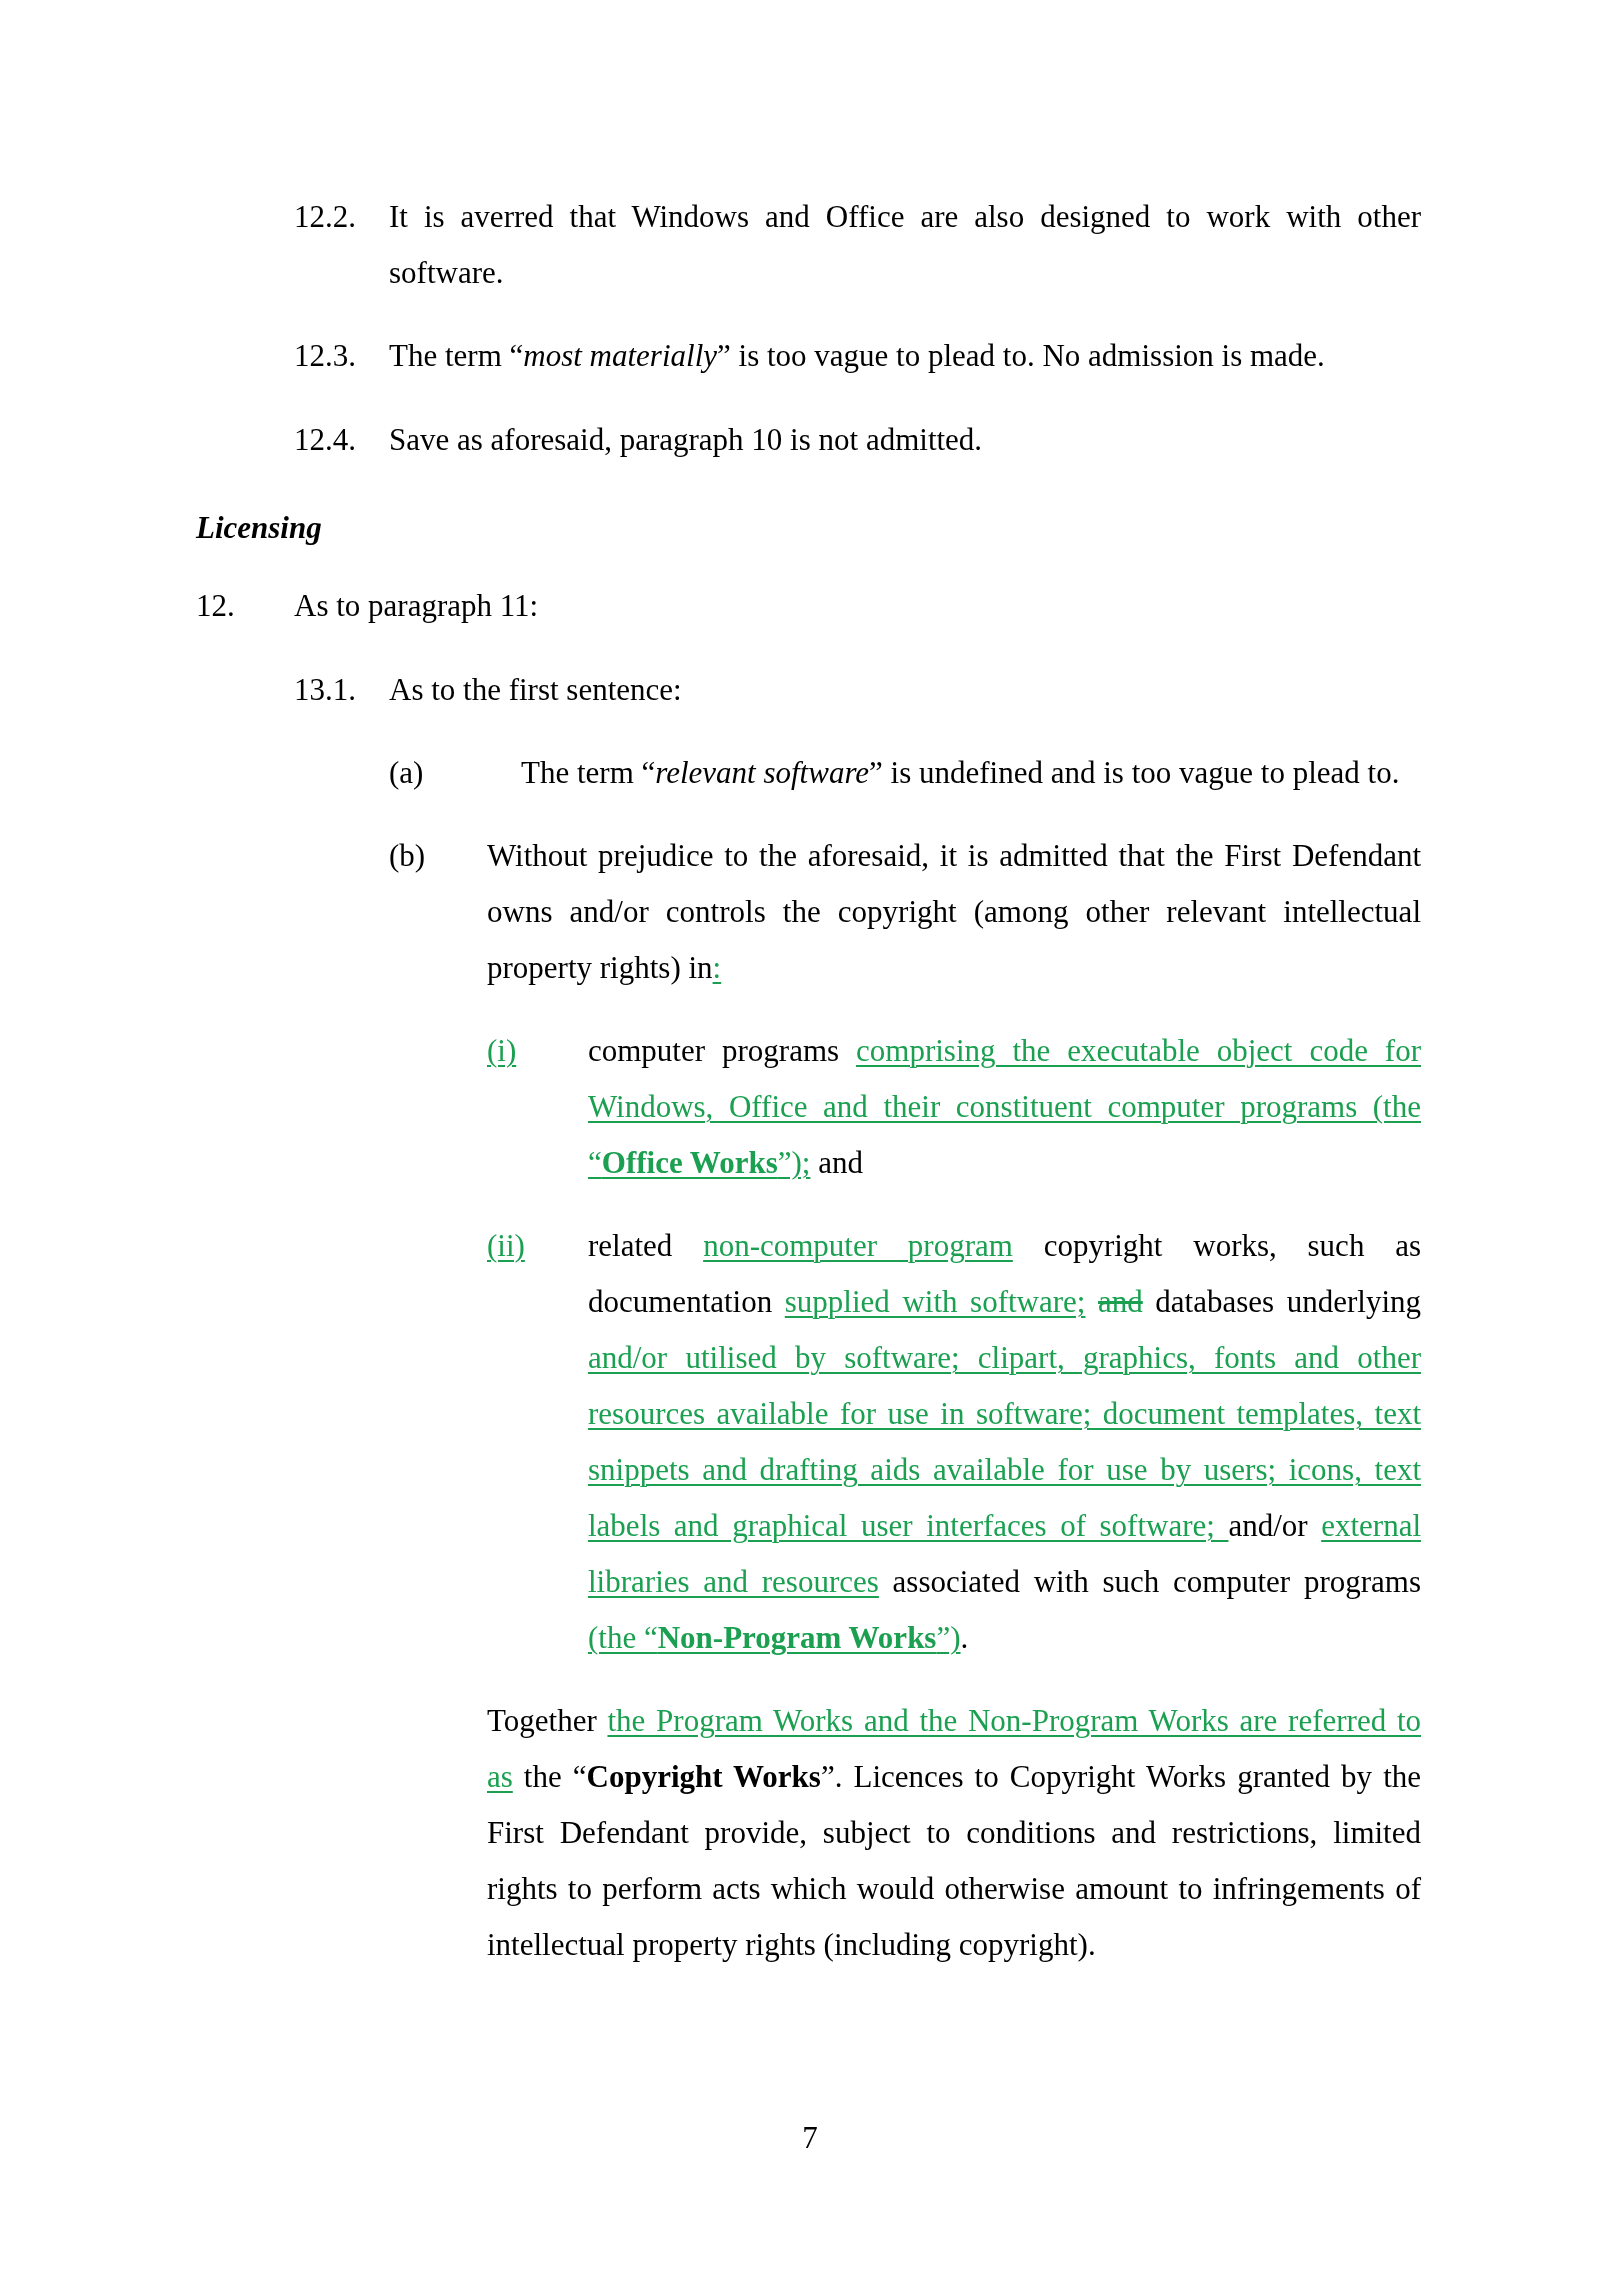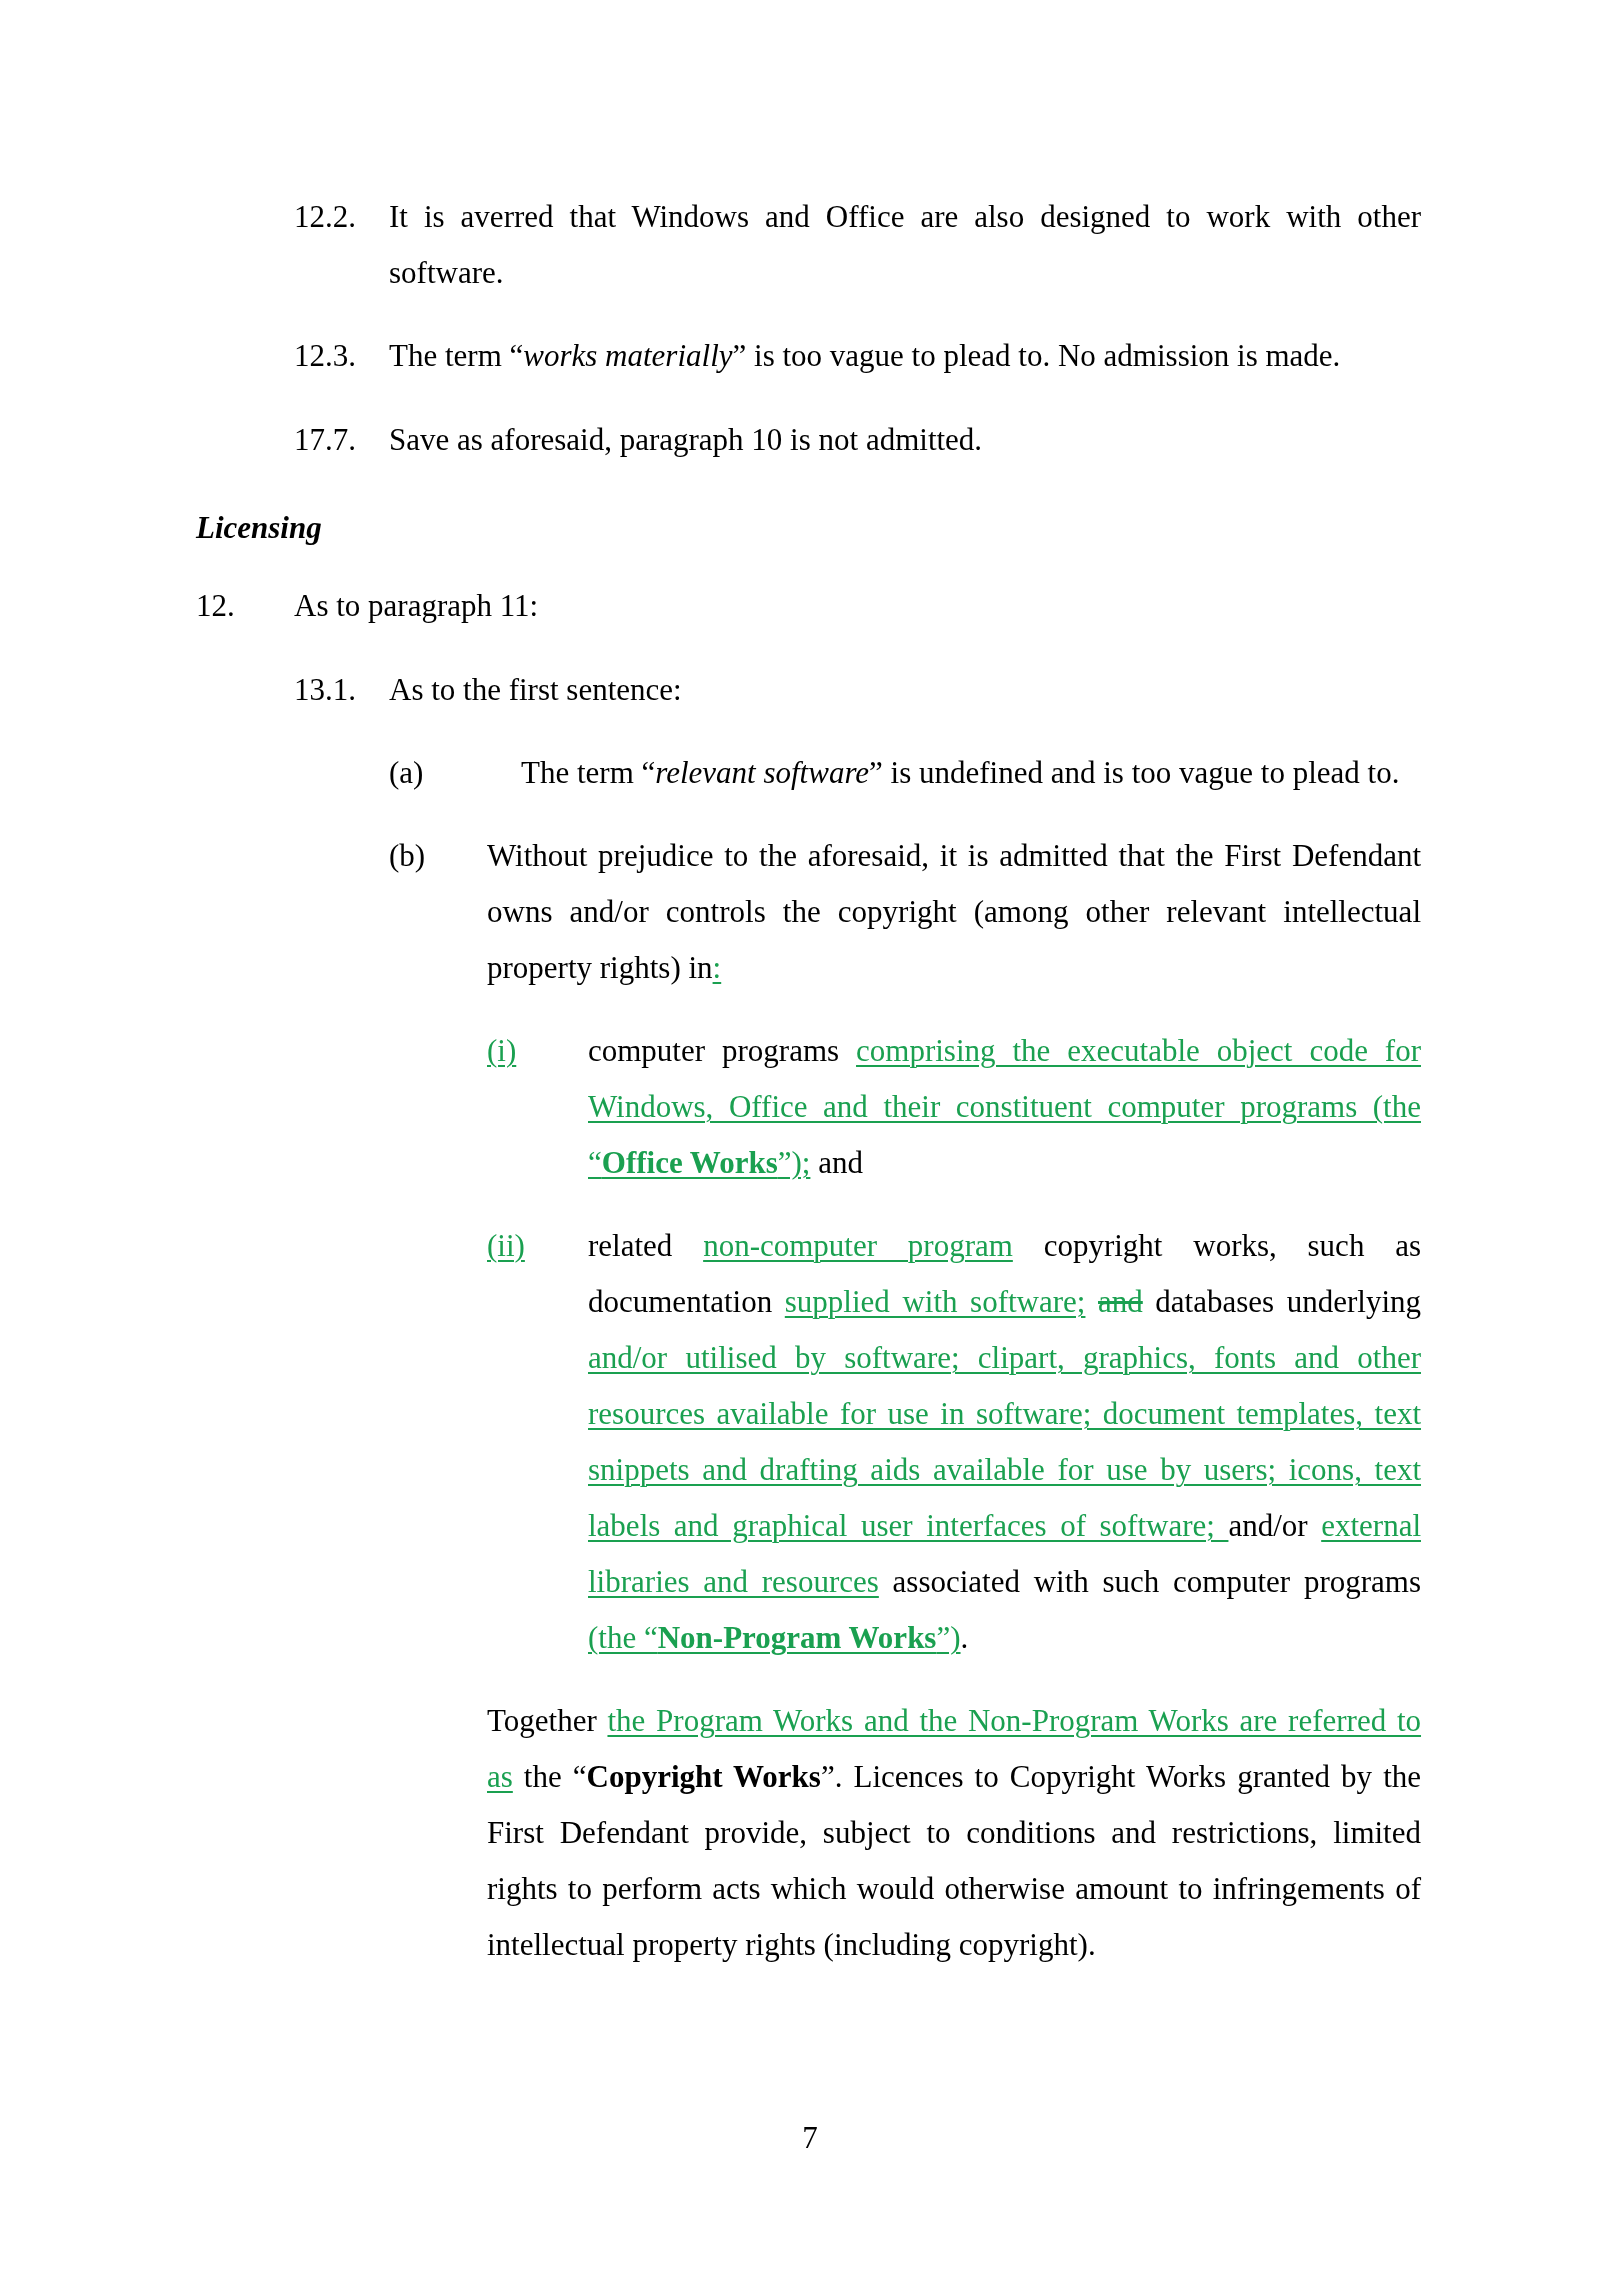--- a/index.html
+++ b/index.html
@@ -17,23 +17,23 @@
   .heading { font-weight: bold; font-style: italic; }
   .pnum { position: absolute; left: 0; width: 1620px; text-align: center; top: 2110px; line-height: 56px; }
 </style>
 </head>
 <body>
 
 <span class="num" style="left:294px; top:189px;">12.2.</span>
 <div class="line-block" style="left:389px; top:189px; width:1032px;">It is averred that Windows and Office are also designed to work with other software.</div>
 
 <span class="num" style="left:294px; top:328px;">12.3.</span>
-<div class="line-block" style="left:389px; top:328px; width:1032px;"><span>The term “</span><span class="i">works materially</span><span>” is too vague to plead to. No admission is made.</span></div>
+<div class="line-block" style="left:389px; top:328px; width:1032px;"><span>The term “</span><span class="i">most materially</span><span>” is too vague to plead to. No admission is made.</span></div>
 
-<span class="num" style="left:294px; top:412px;">17.7.</span>
+<span class="num" style="left:294px; top:412px;">12.4.</span>
 <div class="line-block" style="left:389px; top:412px; width:1032px;">Save as aforesaid, paragraph 10 is not admitted.</div>
 
 <div class="line-block heading" style="left:196px; top:500px;">Licensing</div>
 
 <span class="num" style="left:196px; top:578px;">12.</span>
 <div class="line-block" style="left:294px; top:578px; width:1127px;">As to paragraph 11:</div>
 
 <span class="num" style="left:294px; top:662px;">13.1.</span>
 <div class="line-block" style="left:389px; top:662px; width:1032px;">As to the first sentence:</div>
 

